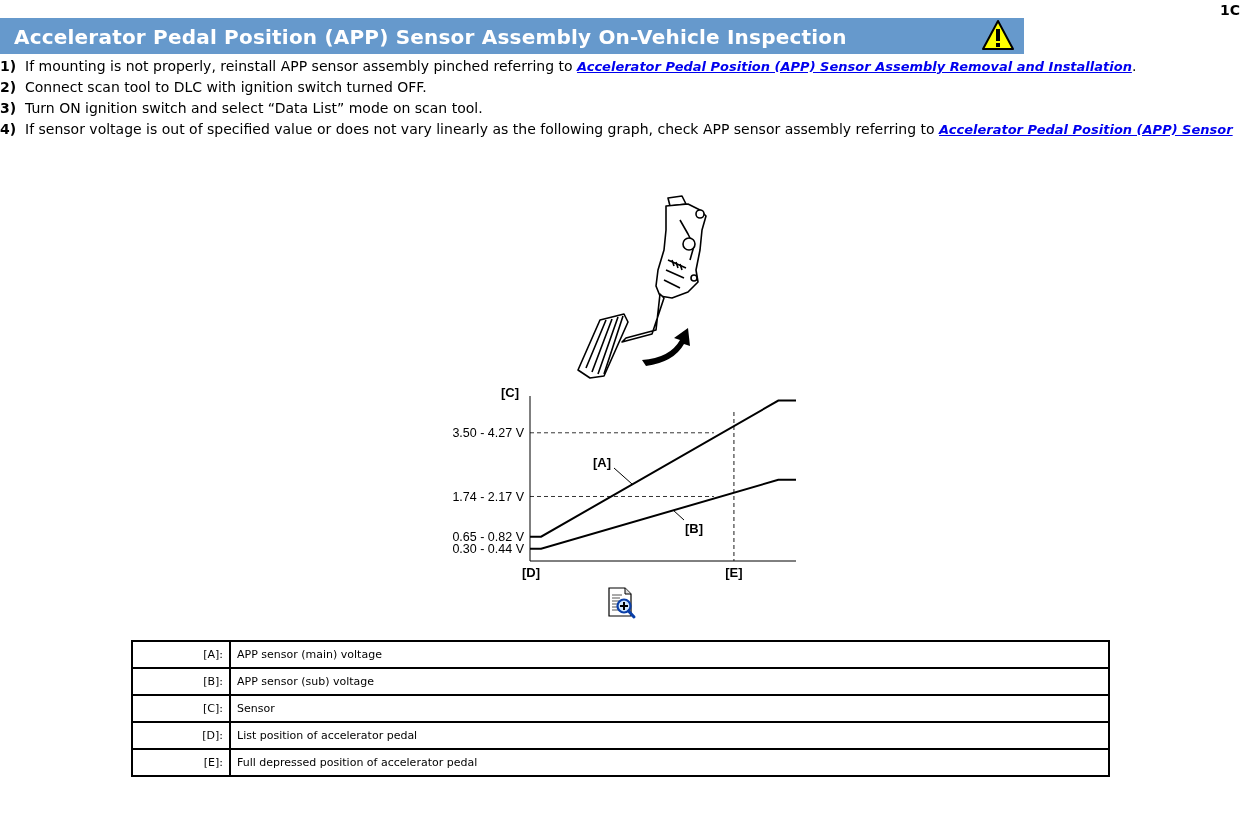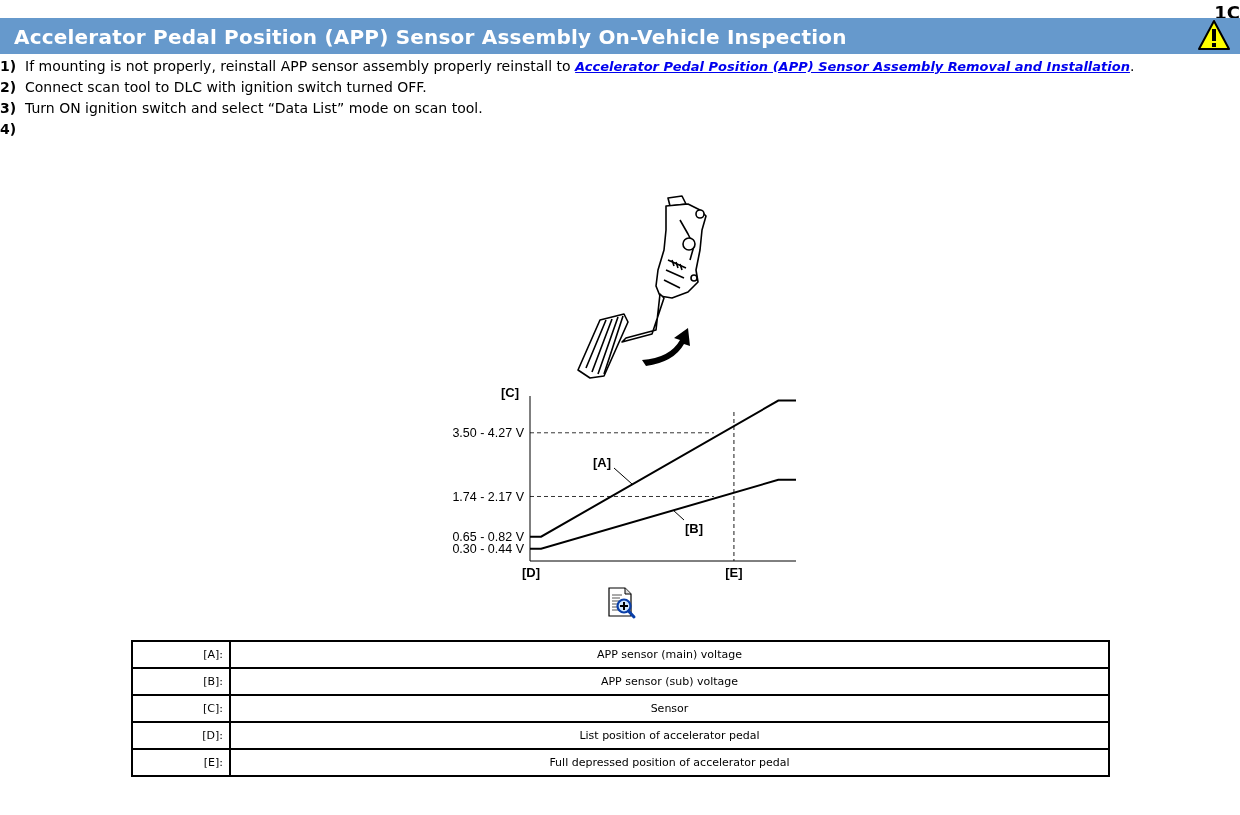--- a/index.html
+++ b/index.html
@@ -1,69 +1,70 @@
 <!DOCTYPE html>
 <html><head>
 <meta charset="utf-8">
 <style>
   html, body { margin:0; padding:0; background:#ffffff; }
   body { width:1240px; height:815px; position:relative; overflow:hidden;
          font-family:"DejaVu Sans", sans-serif; color:#000; }
-  .page-code { position:absolute; right:0; top:2px; font-weight:bold; font-size:18px;
+  .page-code { position:absolute; right:0; top:2px; font-weight:bold; font-size:14px;
                font-family:"DejaVu Sans", sans-serif; }
-  .title-bar { position:absolute; left:0; top:18px; width:1240px; height:36px;
+  .title-bar { position:absolute; left:0; top:18px; width:1024px; height:36px;
                background:#6699cc; }
   .title-text { position:absolute; left:14px; top:7px; color:#fff; font-weight:bold;
                 font-size:20px; letter-spacing:0.2px; white-space:nowrap; }
   .warn-icon { position:absolute; right:10px; top:1px; width:32px; height:32px; }
   .steps { position:absolute; left:0; top:58px; width:1220px; font-size:14px; line-height:17px; }
   .step { position:relative; padding-left:25px; margin-bottom:4px; }
   .step-num { position:absolute; left:0; top:0; font-weight:bold; }
   .step-line { display:block; white-space:nowrap; }
   .link { color:#0000ee; font-weight:bold; font-style:italic; text-decoration:underline;
           font-size:13px; cursor:pointer; }
   .illus { position:absolute; left:560px; top:190px; width:170px; height:195px; }
   .chart { position:absolute; left:430px; top:380px; width:380px; height:205px; }
   .chart text { font-family:"Liberation Sans", sans-serif; }
   .zoom-icon { position:absolute; left:605px; top:586px; width:32px; height:34px; cursor:pointer; }
   .legend { position:absolute; left:131px; top:640px; width:979px; border-collapse:collapse;
             font-size:11px; }
   .legend td { border:2px solid #000; height:25px; padding:0 6px; }
   .legend td.key { width:84px; text-align:right; }
-  .legend td.desc { text-align:center; }
+  .legend td.desc { text-align:left; }
 </style>
 </head>
 <body>
 
 <div class="page-code">1C</div>
 
 <div class="title-bar">
   <div class="title-text">Accelerator Pedal Position (APP) Sensor Assembly On-Vehicle Inspection</div>
   <svg class="warn-icon" viewBox="0 0 32 32">
     <polygon points="16,2 31,30 1,30" fill="#ffff00" stroke="#000" stroke-width="2" stroke-linejoin="round"></polygon>
     <rect x="14" y="10" width="4" height="12" fill="#000"></rect>
     <rect x="14" y="24" width="4" height="4" fill="#000"></rect>
   </svg>
 </div>
 
 <div class="steps">
   <div class="step">
     <span class="step-num">1)</span>
-    <span class="step-line"><span>If mounting is not properly, reinstall APP sensor assembly properly reinstall to </span><a class="link">Accelerator Pedal Position (APP) Sensor Assembly Removal and Installation</a><span>.</span></span>
+    <span class="step-line"><span>If mounting is not properly, reinstall APP sensor assembly pinched referring to </span><a class="link">Accelerator Pedal Position (APP) Sensor Assembly Removal and Installation</a><span>.</span></span>
   </div>
   <div class="step">
     <span class="step-num">2)</span>
     <span class="step-line">Connect scan tool to DLC with ignition switch turned OFF.</span>
   </div>
   <div class="step">
     <span class="step-num">3)</span>
     <span class="step-line">Turn ON ignition switch and select “Data List” mode on scan tool.</span>
   </div>
   <div class="step">
     <span class="step-num">4)</span>
+    <span class="step-line"><span>If sensor voltage is out of specified value or does not vary linearly as the following graph, check APP sensor assembly referring to </span><a class="link">Accelerator Pedal Position (APP) Sensor</a></span>
   </div>
 </div>
 
 <svg class="illus" viewBox="0 0 170 195">
   <g fill="#fff" stroke="#000" stroke-width="1.6" stroke-linejoin="round">
 
     <path d="M108,8 L122,6 L126,14 L110,16 Z"></path>
 
     <path d="M106,16 L128,14 L140,20 L146,26 L142,40 L140,60 L136,80 L138,92 L128,102 L112,108 L100,106 L96,96 L98,80 L104,60 L106,40 Z"></path>
     <circle cx="140" cy="24" r="4"></circle>

